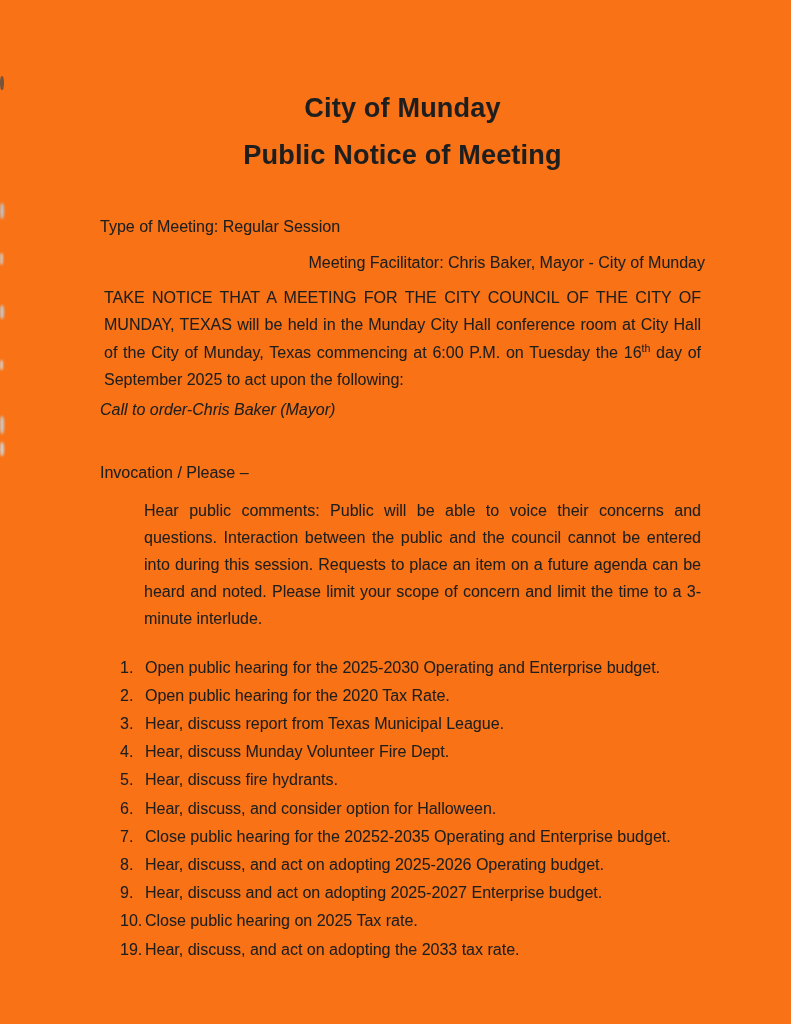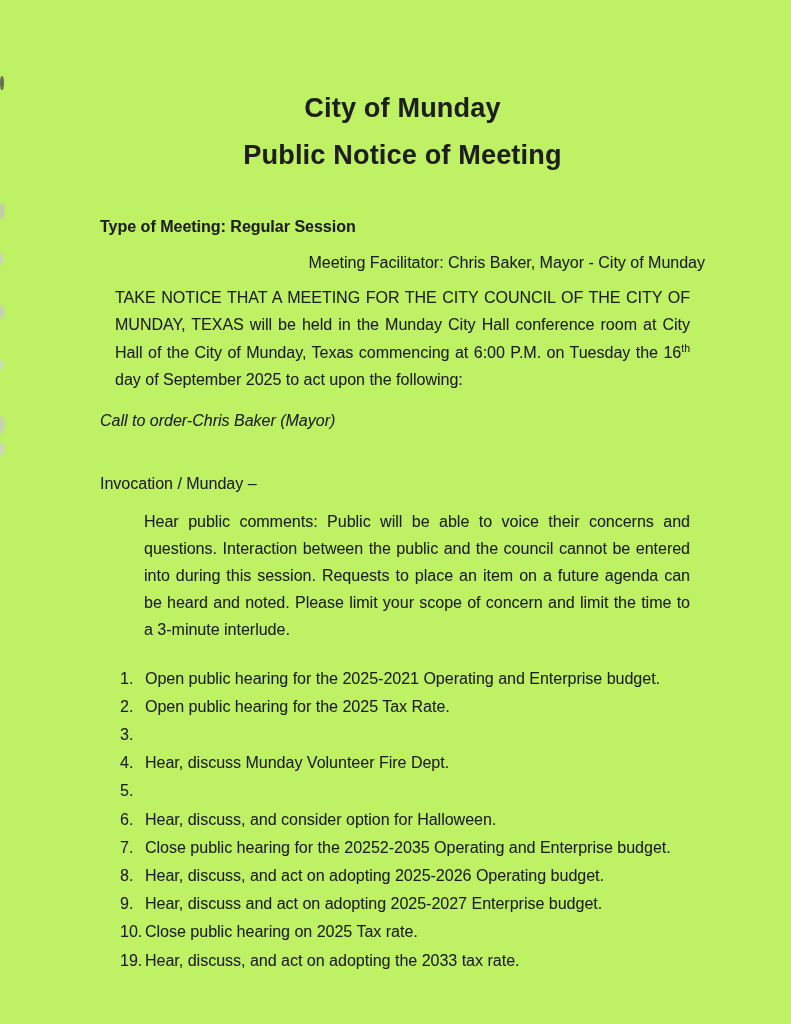--- a/index.html
+++ b/index.html
@@ -1,21 +1,21 @@
 <!DOCTYPE html>
 <html><head>
 <meta charset="utf-8">
 <style>
   html, body { margin: 0; padding: 0; background: #ffffff; }
   .page {
     position: relative;
     width: 791px;
     height: 1024px;
     margin: 0 auto;
-    background: #bef264;
+    background: #f97316;
     box-sizing: border-box;
     padding: 0 86px 0 100px;
     overflow: hidden;
     font-family: "Liberation Sans", sans-serif;
     color: #1e1e1e;
     text-shadow: 0.3px 0.3px 0.5px rgba(60,60,60,0.28);
   }
   .title {
     font-size: 27px;
     font-weight: 700;
@@ -25,25 +25,25 @@
     letter-spacing: 0.2px;
   }
   .title-1 { margin-top: 90px; }
   .title-2 { margin-top: 11px; }
   .line {
     font-size: 16px;
     line-height: 23px;
     margin: 0;
     white-space: nowrap;
   }
-  .meta-1 { margin-top: 42px; font-weight: bold; }
+  .meta-1 { margin-top: 42px; }
   .meta-2 { margin-top: 13px; text-align: right; }
   .para {
     font-size: 16px;
-    margin: 15px;
+    margin: 4px;
     text-align: justify;
     text-justify: inter-word;
   }
   .notice { margin-top: 10px; line-height: 27.4px; }
   .notice sup { font-size: 10.5px; line-height: 0; vertical-align: super; }
   .call { margin-top: 4px; font-style: italic; }
   .invocation { margin-top: 40px; }
   .comments { margin-top: 13px; margin-left: 44px; line-height: 27px; }
   .agenda {
     list-style: none;
@@ -84,42 +84,44 @@
   <h1 class="title title-1">City of Munday</h1>
   <h1 class="title title-2">Public Notice of Meeting</h1>
 
   <p class="line meta-1">Type of Meeting: Regular Session</p>
   <p class="line meta-2">Meeting Facilitator: Chris Baker, Mayor - City of Munday</p>
 
   <p class="para notice"><span>TAKE NOTICE THAT A MEETING FOR THE CITY COUNCIL OF THE CITY OF MUNDAY, TEXAS will be held in the Munday City Hall conference room at City Hall of the City of Munday, Texas commencing at 6:00 P.M. on Tuesday the 16</span><sup>th</sup><span> day of September 2025 to act upon the following:</span></p>
 
   <p class="line call">Call to order-Chris Baker (Mayor)</p>
 
-  <p class="line invocation">Invocation / Munday –</p>
+  <p class="line invocation">Invocation / Please –</p>
 
   <p class="para comments">Hear public comments: Public will be able to voice their concerns and questions. Interaction between the public and the council cannot be entered into during this session. Requests to place an item on a future agenda can be heard and noted. Please limit your scope of concern and limit the time to a 3-minute interlude.</p>
 
   <ol class="agenda">
     <li>
         <span class="num">1.</span>
-        <span class="txt">Open public hearing for the 2025-2021 Operating and Enterprise budget.</span>
+        <span class="txt">Open public hearing for the 2025-2030 Operating and Enterprise budget.</span>
       </li>
     <li>
         <span class="num">2.</span>
-        <span class="txt">Open public hearing for the 2025 Tax Rate.</span>
+        <span class="txt">Open public hearing for the 2020 Tax Rate.</span>
       </li>
     <li>
         <span class="num">3.</span>
+        <span class="txt">Hear, discuss report from Texas Municipal League.</span>
       </li>
     <li>
         <span class="num">4.</span>
         <span class="txt">Hear, discuss Munday Volunteer Fire Dept.</span>
       </li>
     <li>
         <span class="num">5.</span>
+        <span class="txt">Hear, discuss fire hydrants.</span>
       </li>
     <li>
         <span class="num">6.</span>
         <span class="txt">Hear, discuss, and consider option for Halloween.</span>
       </li>
     <li>
         <span class="num">7.</span>
         <span class="txt">Close public hearing for the 20252-2035 Operating and Enterprise budget.</span>
       </li>
     <li>

